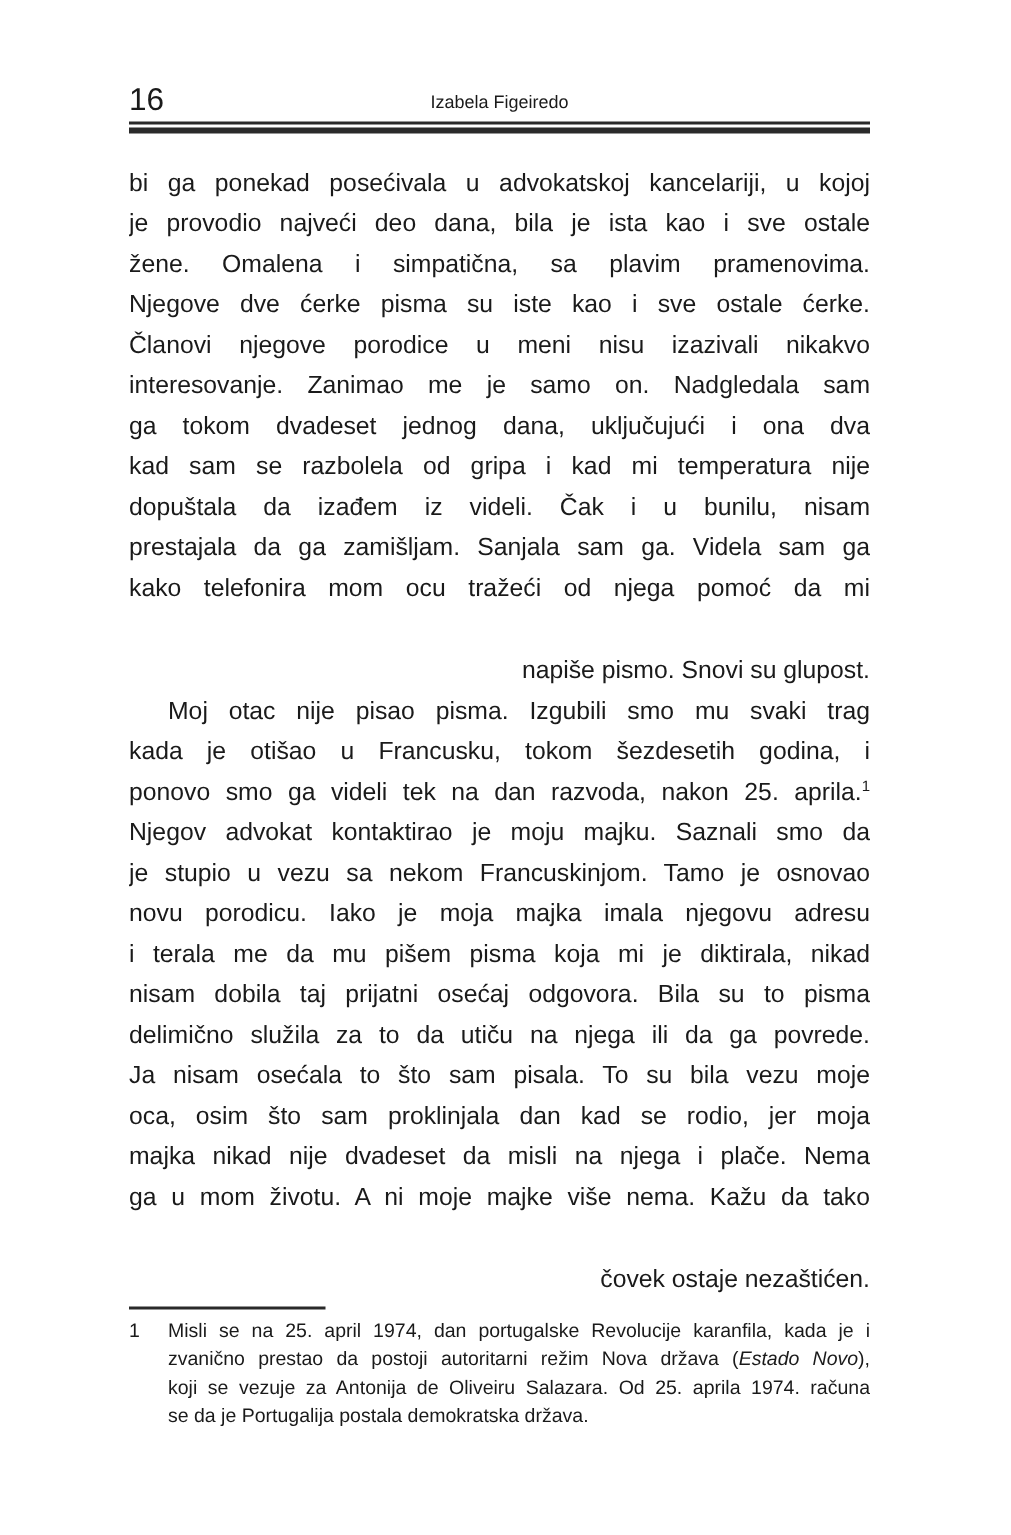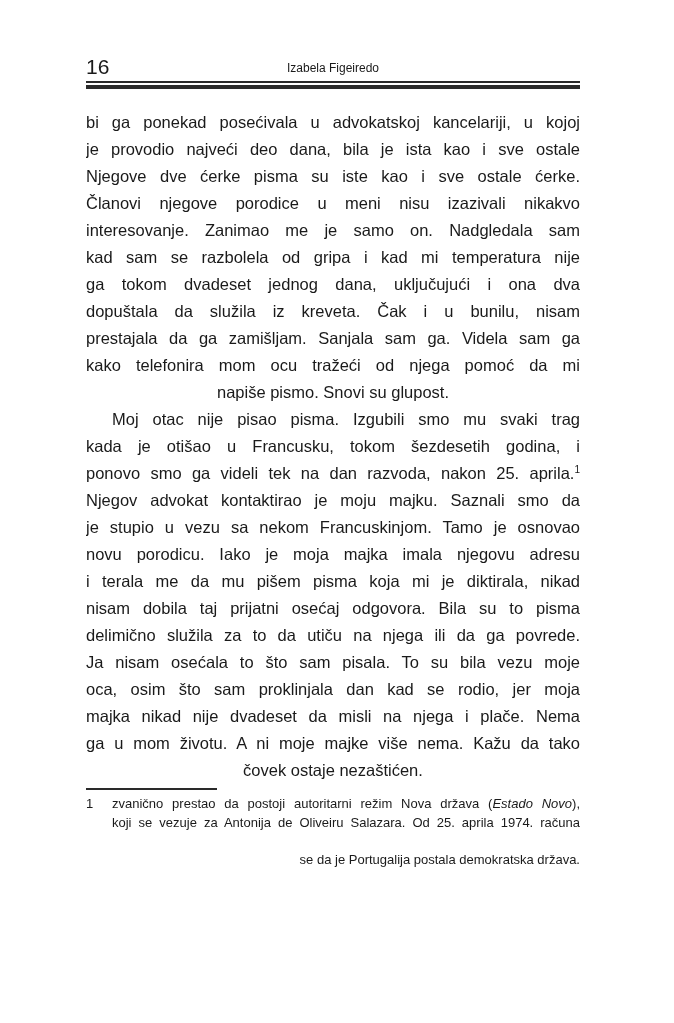--- a/index.html
+++ b/index.html
@@ -53,21 +53,21 @@
     height: 27px;
     overflow: hidden;
     text-align: justify;
   }
   .line.j::after {
     content: "";
     display: inline-block;
     width: 100%;
     height: 0;
   }
-  .line.last { text-align: center; }
+  .line.last { text-align: right; margin-top: 28px; }
   .line.indent { text-indent: 26px; }
   sup {
     font-size: 10px;
     line-height: 0;
     vertical-align: 6px;
   }
 
   
   .fn-sep {
     margin-top: 4px;
@@ -90,43 +90,44 @@
     height: 19px;
     overflow: hidden;
     text-align: justify;
   }
   .fn-line.j::after {
     content: "";
     display: inline-block;
     width: 100%;
     height: 0;
   }
-  .fn-line.last { text-align: right; margin-top: 18px; }
+  .fn-line.last { text-align: left; }
 </style>
 </head>
 <body style="color: rgb(26, 26, 26); background: rgb(255, 255, 255);">
 
 <div class="page">
 
   <div class="page-header">
     <span class="page-num">16</span>
     <div class="running-title">Izabela Figeiredo</div>
   </div>
 
   <div class="header-rule"></div>
 
   <div class="body-text">
       <div class="line j"><span>bi ga ponekad posećivala u advokatskoj kancelariji, u kojoj</span></div>
       <div class="line j"><span>je provodio najveći deo dana, bila je ista kao i sve ostale</span></div>
+      <div class="line j"><span>žene. Omalena i simpatična, sa plavim pramenovima.</span></div>
       <div class="line j"><span>Njegove dve ćerke pisma su iste kao i sve ostale ćerke.</span></div>
       <div class="line j"><span>Članovi njegove porodice u meni nisu izazivali nikakvo</span></div>
       <div class="line j"><span>interesovanje. Zanimao me je samo on. Nadgledala sam</span></div>
+      <div class="line j"><span>ga tokom dvadeset jednog dana, uključujući i ona dva</span></div>
       <div class="line j"><span>kad sam se razbolela od gripa i kad mi temperatura nije</span></div>
-      <div class="line j"><span>ga tokom dvadeset jednog dana, uključujući i ona dva</span></div>
-      <div class="line j"><span>dopuštala da služila iz kreveta. Čak i u bunilu, nisam</span></div>
+      <div class="line j"><span>dopuštala da izađem iz videli. Čak i u bunilu, nisam</span></div>
       <div class="line j"><span>prestajala da ga zamišljam. Sanjala sam ga. Videla sam ga</span></div>
       <div class="line j"><span>kako telefonira mom ocu tražeći od njega pomoć da mi</span></div>
       <div class="line last"><span>napiše pismo. Snovi su glupost.</span></div>
       <div class="line j indent"><span>Moj otac nije pisao pisma. Izgubili smo mu svaki trag</span></div>
       <div class="line j"><span>kada je otišao u Francusku, tokom šezdesetih godina, i</span></div>
       <div class="line j"><span>ponovo smo ga videli tek na dan razvoda, nakon 25. aprila.</span><sup>1</sup></div>
       <div class="line j"><span>Njegov advokat kontaktirao je moju majku. Saznali smo da</span></div>
       <div class="line j"><span>je stupio u vezu sa nekom Francuskinjom. Tamo je osnovao</span></div>
       <div class="line j"><span>novu porodicu. Iako je moja majka imala njegovu adresu</span></div>
       <div class="line j"><span>i terala me da mu pišem pisma koja mi je diktirala, nikad</span></div>
@@ -137,19 +138,20 @@
       <div class="line j"><span>majka nikad nije dvadeset da misli na njega i plače. Nema</span></div>
       <div class="line j"><span>ga u mom životu. A ni moje majke više nema. Kažu da tako</span></div>
       <div class="line last"><span>čovek ostaje nezaštićen.</span></div>
     </div>
 
   <div class="fn-sep"></div>
 
   <div class="footnote">
     <span class="fn-marker">1</span>
     <div>
+        <div class="fn-line j"><span>Misli se na 25. april 1974, dan portugalske Revolucije karanfila, kada je i</span></div>
         <div class="fn-line j"><span>zvanično prestao da postoji autoritarni režim Nova država (</span><i>Estado Novo</i><span>),</span></div>
         <div class="fn-line j"><span>koji se vezuje za Antonija de Oliveiru Salazara. Od 25. aprila 1974. računa</span></div>
         <div class="fn-line last"><span>se da je Portugalija postala demokratska država.</span></div>
       </div>
   </div>
 
 </div>
 
 </body></html>

